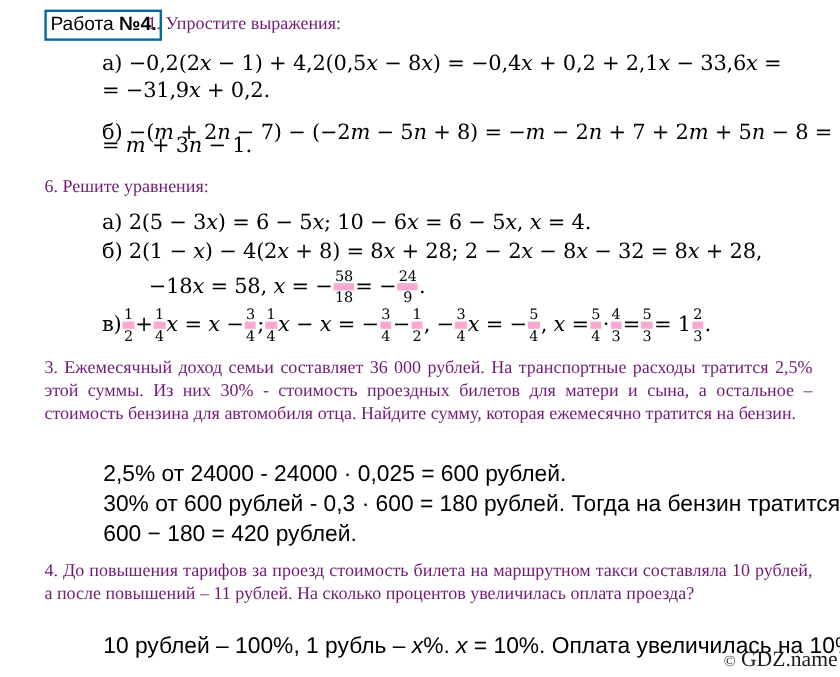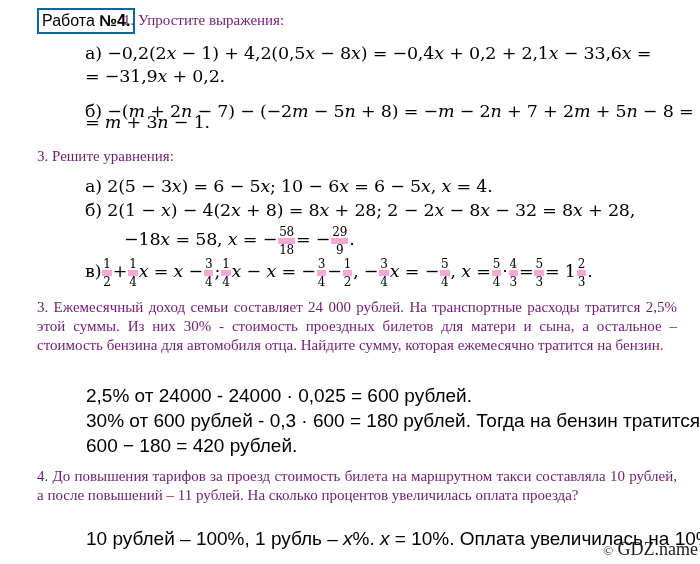--- a/index.html
+++ b/index.html
@@ -86,35 +86,35 @@
 <div class="abs math" style="left:85px; top:65px;">
   = −31,9<i>x</i> + 0,2.
 </div>
 <div class="abs math" style="left:85px; top:100px;">
   б) −(<i>m</i> + 2<i>n</i> − 7) − (−2<i>m</i> − 5<i>n</i> + 8) = −<i>m</i> − 2<i>n</i> + 7 + 2<i>m</i> + 5<i>n</i> − 8 =
 </div>
 <div class="abs math" style="left:85px; top:111px;">
   = <i>m</i> + 3<i>n</i> − 1.
 </div>
 
-<div class="abs task-q" style="left:37px; top:147px;">3. Решите уравнения:</div>
+<div class="abs task-q" style="left:37px; top:147px;">6. Решите уравнения:</div>
 <div class="abs math" style="left:85px; top:175px;">
   а) 2(5 − 3<i>x</i>) = 6 − 5<i>x</i>; 10 − 6<i>x</i> = 6 − 5<i>x</i>, <i>x</i> = 4.
 </div>
 <div class="abs math" style="left:85px; top:199px;">
   б) 2(1 − <i>x</i>) − 4(2<i>x</i> + 8) = 8<i>x</i> + 28; 2 − 2<i>x</i> − 8<i>x</i> − 32 = 8<i>x</i> + 28,
 </div>
 <div class="abs math" style="left:85px; top:224px; line-height:30px;margin-left:39px;">
-  −18<i>x</i> = 58, <i>x</i> = −<span class="frac"><span class="num">58</span><span class="den">18</span></span>= −<span class="frac"><span class="num">29</span><span class="den">9</span></span>.
+  −18<i>x</i> = 58, <i>x</i> = −<span class="frac"><span class="num">58</span><span class="den">18</span></span>= −<span class="frac"><span class="num">24</span><span class="den">9</span></span>.
 </div>
 <div class="abs math" style="left:85px; top:256px; line-height:30px;">
   в)<span class="frac"><span class="num">1</span><span class="den">2</span></span>+<span class="frac"><span class="num">1</span><span class="den">4</span></span><i>x</i> = <i>x</i> −<span class="frac"><span class="num">3</span><span class="den">4</span></span>;<span class="frac"><span class="num">1</span><span class="den">4</span></span><i>x</i> − <i>x</i> = −<span class="frac"><span class="num">3</span><span class="den">4</span></span>−<span class="frac"><span class="num">1</span><span class="den">2</span></span>, −<span class="frac"><span class="num">3</span><span class="den">4</span></span><i>x</i> = −<span class="frac"><span class="num">5</span><span class="den">4</span></span>, <i>x</i> =<span class="frac"><span class="num">5</span><span class="den">4</span></span>·<span class="frac"><span class="num">4</span><span class="den">3</span></span>=<span class="frac"><span class="num">5</span><span class="den">3</span></span>= 1<span class="frac"><span class="num">2</span><span class="den">3</span></span>.
 </div>
 
-<div class="abs task-q just" style="left:37px; top:298px;">3. Ежемесячный доход семьи составляет 24 000 рублей. На транспортные расходы тратится 2,5% этой суммы. Из них 30% - стоимость проездных билетов для матери и сына, а остальное – стоимость бензина для автомобиля отца. Найдите сумму, которая ежемесячно тратится на бензин.</div>
+<div class="abs task-q just" style="left:37px; top:298px;">3. Ежемесячный доход семьи составляет 36 000 рублей. На транспортные расходы тратится 2,5% этой суммы. Из них 30% - стоимость проездных билетов для матери и сына, а остальное – стоимость бензина для автомобиля отца. Найдите сумму, которая ежемесячно тратится на бензин.</div>
 <div class="abs ans" style="left:86px; top:384px;">2,5% от 24000 - 24000 · 0,025 = 600 рублей.</div>
 <div class="abs ans" style="left:86px; top:409px;">30% от 600 рублей - 0,3 · 600 = 180 рублей. Тогда на бензин тратится</div>
 <div class="abs ans" style="left:86px; top:434px;">600 − 180 = 420 рублей.</div>
 
 <div class="abs task-q just" style="left:37px; top:467px;">4. До повышения тарифов за проезд стоимость билета на маршрутном такси составляла 10 рублей, а после повышений – 11 рублей. На сколько процентов увеличилась оплата проезда?</div>
 <div class="abs ans" style="left:86px; top:527px;">
   10 рублей – 100%, 1 рубль – <i>x</i>%. <i>x</i> = 10%. Оплата увеличилась на 10%.
 </div>
 
 <div class="abs watermark">

